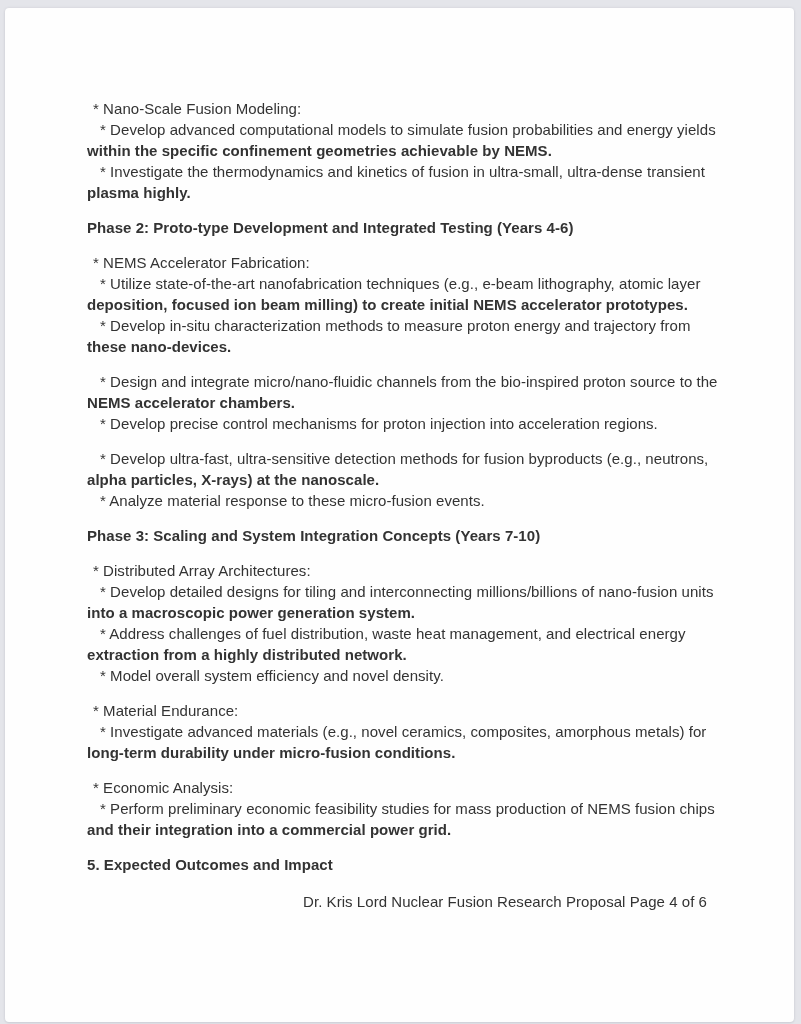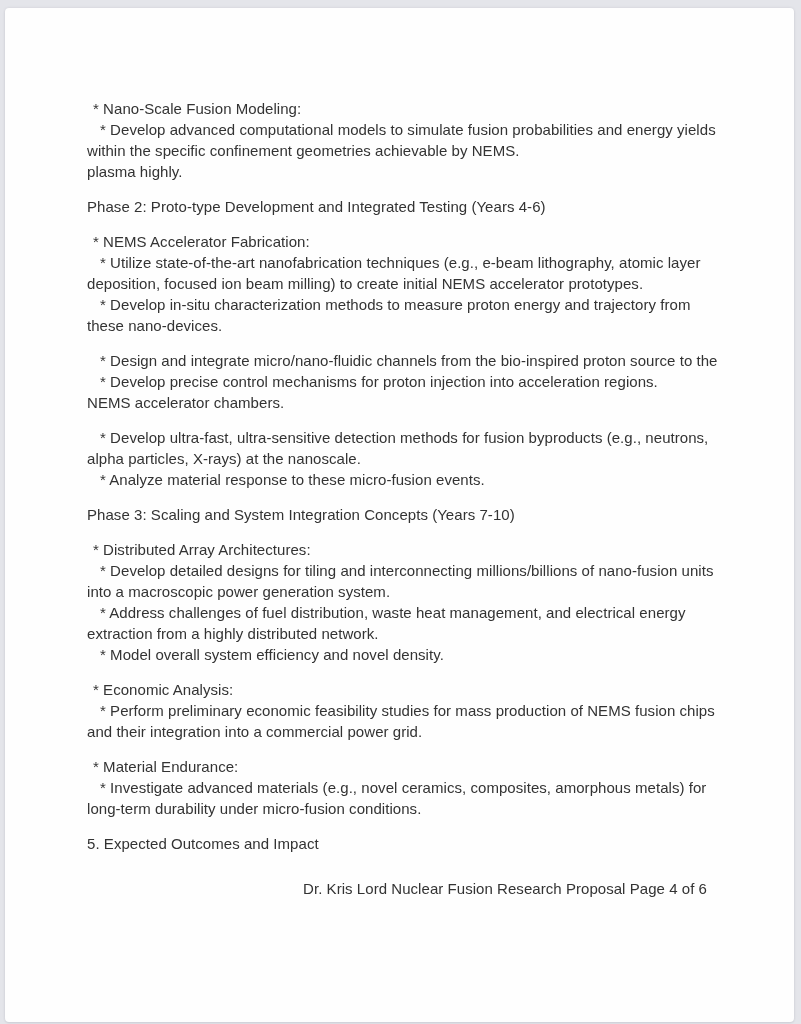--- a/index.html
+++ b/index.html
@@ -34,81 +34,82 @@
     font-size: 15px;
     line-height: 21px;
     letter-spacing: 0.05px;
   }
   .paragraph {
     margin: 0 0 14px 0;
   }
   .line {
     white-space: pre;
   }
-  .ind0 { padding-left: 0; }
+  .ind0 { padding-left: 0; font-weight: bold; }
   .ind1 { padding-left: 6px; }
   .ind2 { padding-left: 13px; }
   .footer {
-    margin-top: 24px;
+    margin-top: 16px;
     text-align: right;
     white-space: pre;
   }
 </style>
 </head>
 <body>
 
 <div class="paper">
   <div class="content">
     <div id="doc-body">
         <div class="paragraph">
           <div class="line ind1">* Nano-Scale Fusion Modeling:</div>
           <div class="line ind2">* Develop advanced computational models to simulate fusion probabilities and energy yields</div>
           <div class="line ind0">within the specific confinement geometries achievable by NEMS.</div>
+          <div class="line ind2">* Investigate the thermodynamics and kinetics of fusion in ultra-small, ultra-dense transient</div>
           <div class="line ind0">plasma highly.</div>
         </div>
         <div class="paragraph">
           <div class="line ind0">Phase 2: Proto-type Development and Integrated Testing (Years 4-6)</div>
         </div>
         <div class="paragraph">
           <div class="line ind1">* NEMS Accelerator Fabrication:</div>
           <div class="line ind2">* Utilize state-of-the-art nanofabrication techniques (e.g., e-beam lithography, atomic layer</div>
           <div class="line ind0">deposition, focused ion beam milling) to create initial NEMS accelerator prototypes.</div>
           <div class="line ind2">* Develop in-situ characterization methods to measure proton energy and trajectory from</div>
           <div class="line ind0">these nano-devices.</div>
         </div>
         <div class="paragraph">
           <div class="line ind2">* Design and integrate micro/nano-fluidic channels from the bio-inspired proton source to the</div>
+          <div class="line ind0">NEMS accelerator chambers.</div>
           <div class="line ind2">* Develop precise control mechanisms for proton injection into acceleration regions.</div>
-          <div class="line ind0">NEMS accelerator chambers.</div>
         </div>
         <div class="paragraph">
           <div class="line ind2">* Develop ultra-fast, ultra-sensitive detection methods for fusion byproducts (e.g., neutrons,</div>
           <div class="line ind0">alpha particles, X-rays) at the nanoscale.</div>
           <div class="line ind2">* Analyze material response to these micro-fusion events.</div>
         </div>
         <div class="paragraph">
           <div class="line ind0">Phase 3: Scaling and System Integration Concepts (Years 7-10)</div>
         </div>
         <div class="paragraph">
           <div class="line ind1">* Distributed Array Architectures:</div>
           <div class="line ind2">* Develop detailed designs for tiling and interconnecting millions/billions of nano-fusion units</div>
           <div class="line ind0">into a macroscopic power generation system.</div>
           <div class="line ind2">* Address challenges of fuel distribution, waste heat management, and electrical energy</div>
           <div class="line ind0">extraction from a highly distributed network.</div>
           <div class="line ind2">* Model overall system efficiency and novel density.</div>
         </div>
         <div class="paragraph">
+          <div class="line ind1">* Material Endurance:</div>
+          <div class="line ind2">* Investigate advanced materials (e.g., novel ceramics, composites, amorphous metals) for</div>
+          <div class="line ind0">long-term durability under micro-fusion conditions.</div>
+        </div>
+        <div class="paragraph">
           <div class="line ind1">* Economic Analysis:</div>
           <div class="line ind2">* Perform preliminary economic feasibility studies for mass production of NEMS fusion chips</div>
           <div class="line ind0">and their integration into a commercial power grid.</div>
-        </div>
-        <div class="paragraph">
-          <div class="line ind1">* Material Endurance:</div>
-          <div class="line ind2">* Investigate advanced materials (e.g., novel ceramics, composites, amorphous metals) for</div>
-          <div class="line ind0">long-term durability under micro-fusion conditions.</div>
         </div>
         <div class="paragraph">
           <div class="line ind0">5. Expected Outcomes and Impact</div>
         </div>
       </div>
     <div class="footer">Dr. Kris Lord Nuclear Fusion Research Proposal Page 4 of 6</div>
   </div>
 </div>
 
 </body></html>

